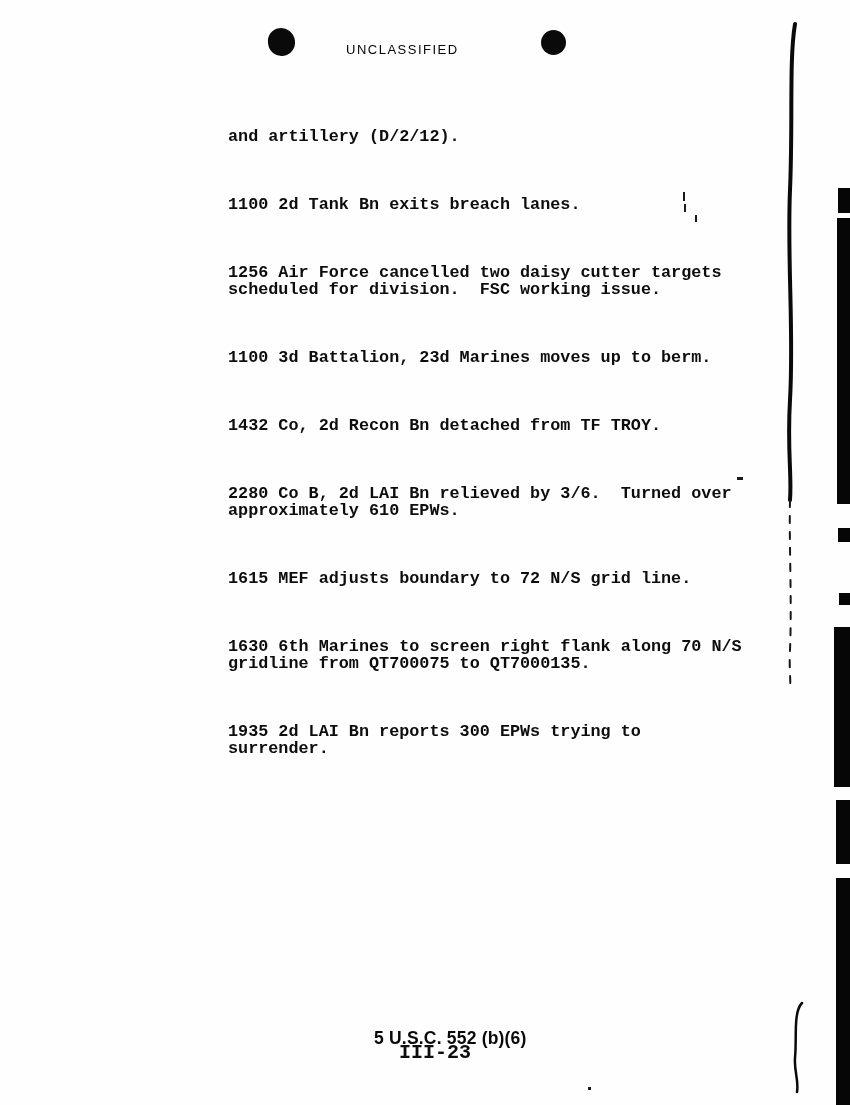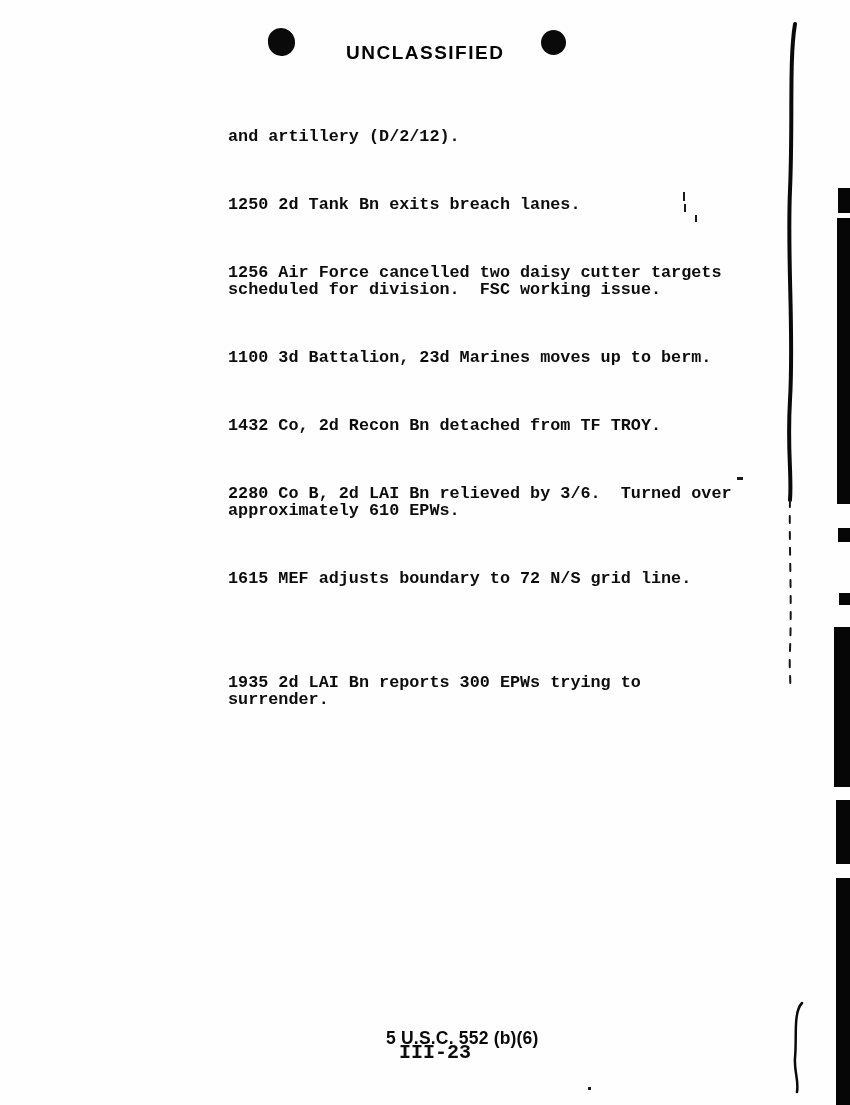--- a/index.html
+++ b/index.html
@@ -10,70 +10,72 @@
     overflow: hidden;
     font-family: "Liberation Mono", monospace;
   }
   .page {
     position: absolute; inset: 0;
     background: #fefefe;
   }
   .classification-header {
     position: absolute; left: 346px; top: 42px;
     font-family: "Liberation Sans", sans-serif;
-    font-weight: 700; font-size: 19px; letter-spacing: 1.5px;
+    font-weight: 400; font-size: 13px; letter-spacing: 1.5px;
     color: #050505; white-space: nowrap;
   }
   .punch-hole {
     position: absolute; background: #0a0a0a; border-radius: 50%;
   }
   .punch-hole.p1 { left: 268px; top: 28px; width: 27px; height: 28px; transform: rotate(-8deg); border-radius: 48% 52% 50% 50%; }
   .punch-hole.p2 { left: 541px; top: 30px; width: 25px; height: 25px; }
   .log {
     position: absolute; left: 228px; top: 94px; width: 530px;
     font-size: 16.8px; line-height: 17px; font-weight: 700;
     color: #0d0d0d; white-space: pre-wrap;
   }
   .entry { position: relative; margin: 0 0 17px 0; }
-  .entry:last-child { margin-bottom: 0; margin-top: 36px; }
+  .entry:last-child { margin-bottom: 0; }
   .stamp {
     position: absolute;
     font-family: "Liberation Sans", sans-serif;
     font-weight: 700; font-size: 17.5px; color: #0a0a0a;
     white-space: nowrap; letter-spacing: 0.2px;
   }
-  .stamp-footer { left: 386px; top: 1028px; }
+  .stamp-footer { left: 374px; top: 1028px; }
   .page-number {
     position: absolute; left: 399px; top: 1044px;
     font-size: 20px; line-height: 17px; font-weight: 700; color: #0d0d0d;
     white-space: nowrap;
   }
   .edge-block { position: absolute; background: #060606; }
   .scan-mark { position: absolute; background: #1a1a1a; }
   .scan-svg { position: absolute; left: 0; top: 0; pointer-events: none; }
 </style>
 </head>
 <body>
 
 <div class="page">
 
   <span class="punch-hole p1"></span>
   <div class="classification-header">UNCLASSIFIED</div>
   <span class="punch-hole p2"></span>
 
   <div class="log">
     <div class="entry"><span>and artillery (D/2/12).</span></div>
-    <div class="entry"><span>1250 2d Tank Bn exits breach lanes.</span></div>
+    <div class="entry"><span>1100 2d Tank Bn exits breach lanes.</span></div>
     <div class="entry"><span>1256 Air Force cancelled two daisy cutter targets
 scheduled for division.  FSC working issue.</span></div>
     <div class="entry"><span>1100 3d Battalion, 23d Marines moves up to berm.</span></div>
     <div class="entry"><span>1432 Co, 2d Recon Bn detached from TF TROY.</span></div>
     <div class="entry"><span>2280 Co B, 2d LAI Bn relieved by 3/6.  Turned over
 approximately 610 EPWs.</span></div>
     <div class="entry"><span>1615 MEF adjusts boundary to 72 N/S grid line.</span></div>
+    <div class="entry"><span>1630 6th Marines to screen right flank along 70 N/S
+gridline from QT700075 to QT7000135.</span></div>
     <div class="entry"><span>1935 2d LAI Bn reports 300 EPWs trying to
 surrender.</span></div>
     
     
 
     
     
 
     
     

